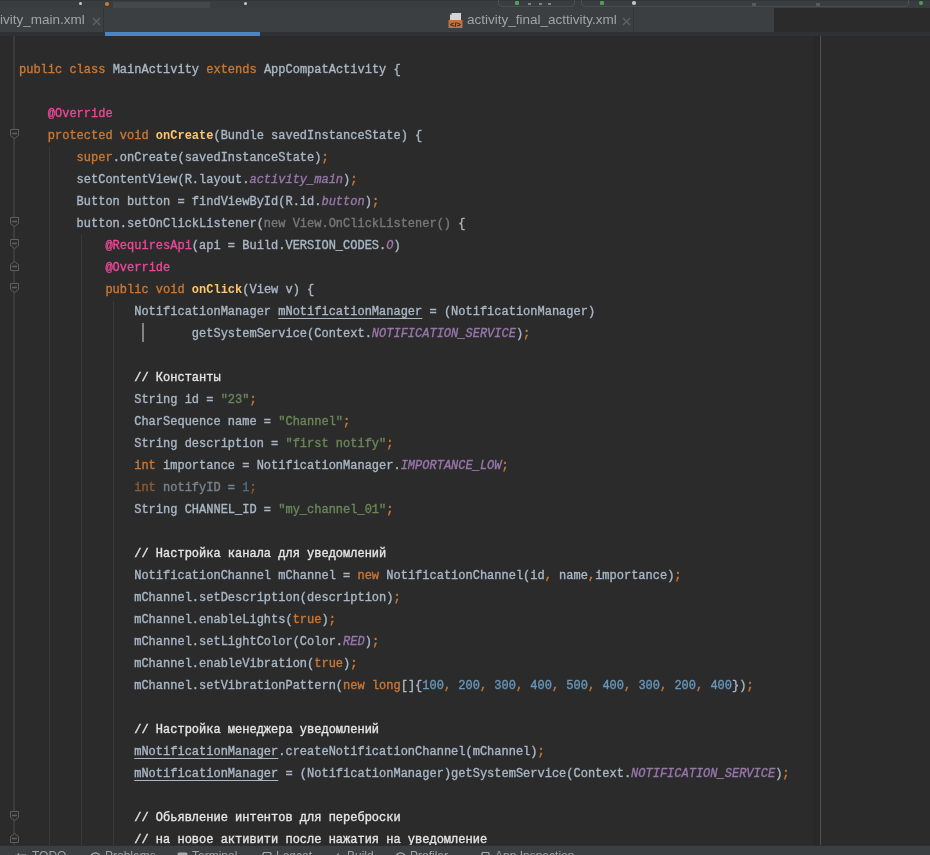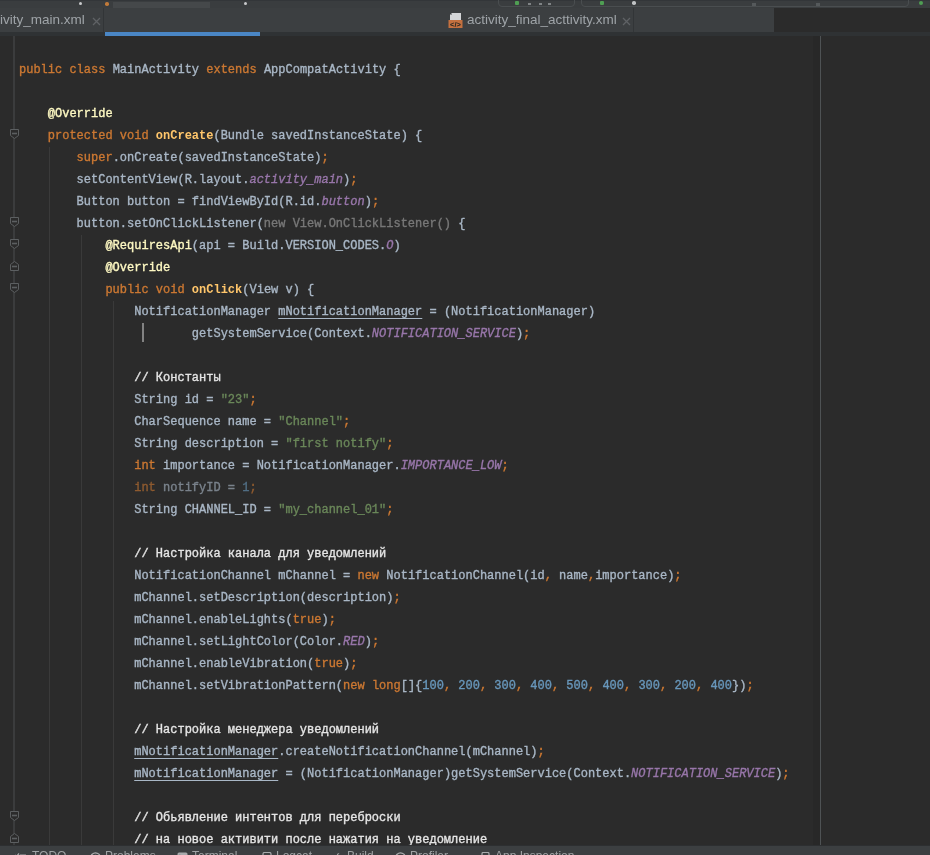--- a/index.html
+++ b/index.html
@@ -16,21 +16,21 @@
 .underline { position:absolute; left:105px; top:24px; width:155px; height:3.5px; background:#4a86c5; }
 .editor { position:absolute; left:0; top:36px; width:930px; height:811px; background:#2b2b2b; overflow:hidden; }
 .marginband { position:absolute; left:813px; top:0; width:6.5px; height:811px; background:#282828; }
 .marginline { position:absolute; left:819.5px; top:0; width:1.2px; height:811px; background:#4e5254; }
 .ig { position:absolute; width:1px; background:#3a3a3a; }
 .caret { position:absolute; left:142px; top:286.5px; width:1.5px; height:19px; background:#828282; }
 pre { position:absolute; left:19px; top:22.5px; font-family:"Liberation Mono",monospace; font-size:12px; line-height:22px; color:#a9b7c6; -webkit-text-stroke:0.35px; }
 pre div { height:22px; white-space:pre; }
 .k { color:#cc7832; }
 .m { color:#ffc66b; font-weight:bold;text-align:center; -webkit-text-stroke:0; }
-.a { color:#fef9c3; }
+.a { color:#ec4899; }
 .s { color:#6a8759; }
 .c { color:#e5e5e5; }
 .n { color:#6897bb; }
 .i { color:#9876aa; font-style:italic;margin-top:20px; }
 .d { color:#787878;text-align:center; }
 .u { text-decoration:underline; text-underline-offset:3px; text-decoration-thickness:1px;margin-top:8px; }
 .dim { opacity:0.62; }
 .bottombar { position:absolute; left:0; top:845px; width:930px; height:10px; background:#3c3f41; border-top:1px solid #2d2f31; }
 .bicon { position:absolute; top:3px; }
 .btext { position:absolute; top:2.5px; font-size:12px; color:#a0a3a5; }

